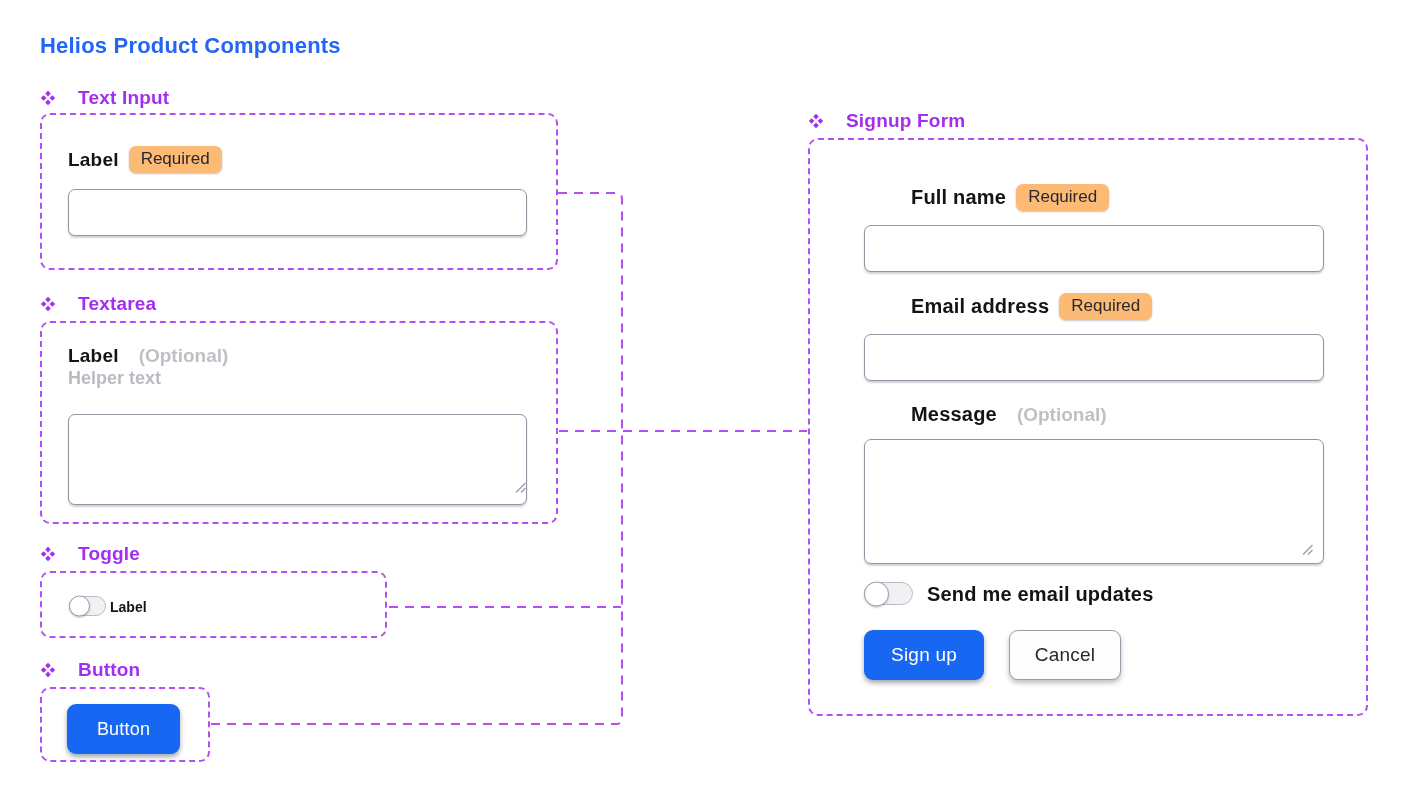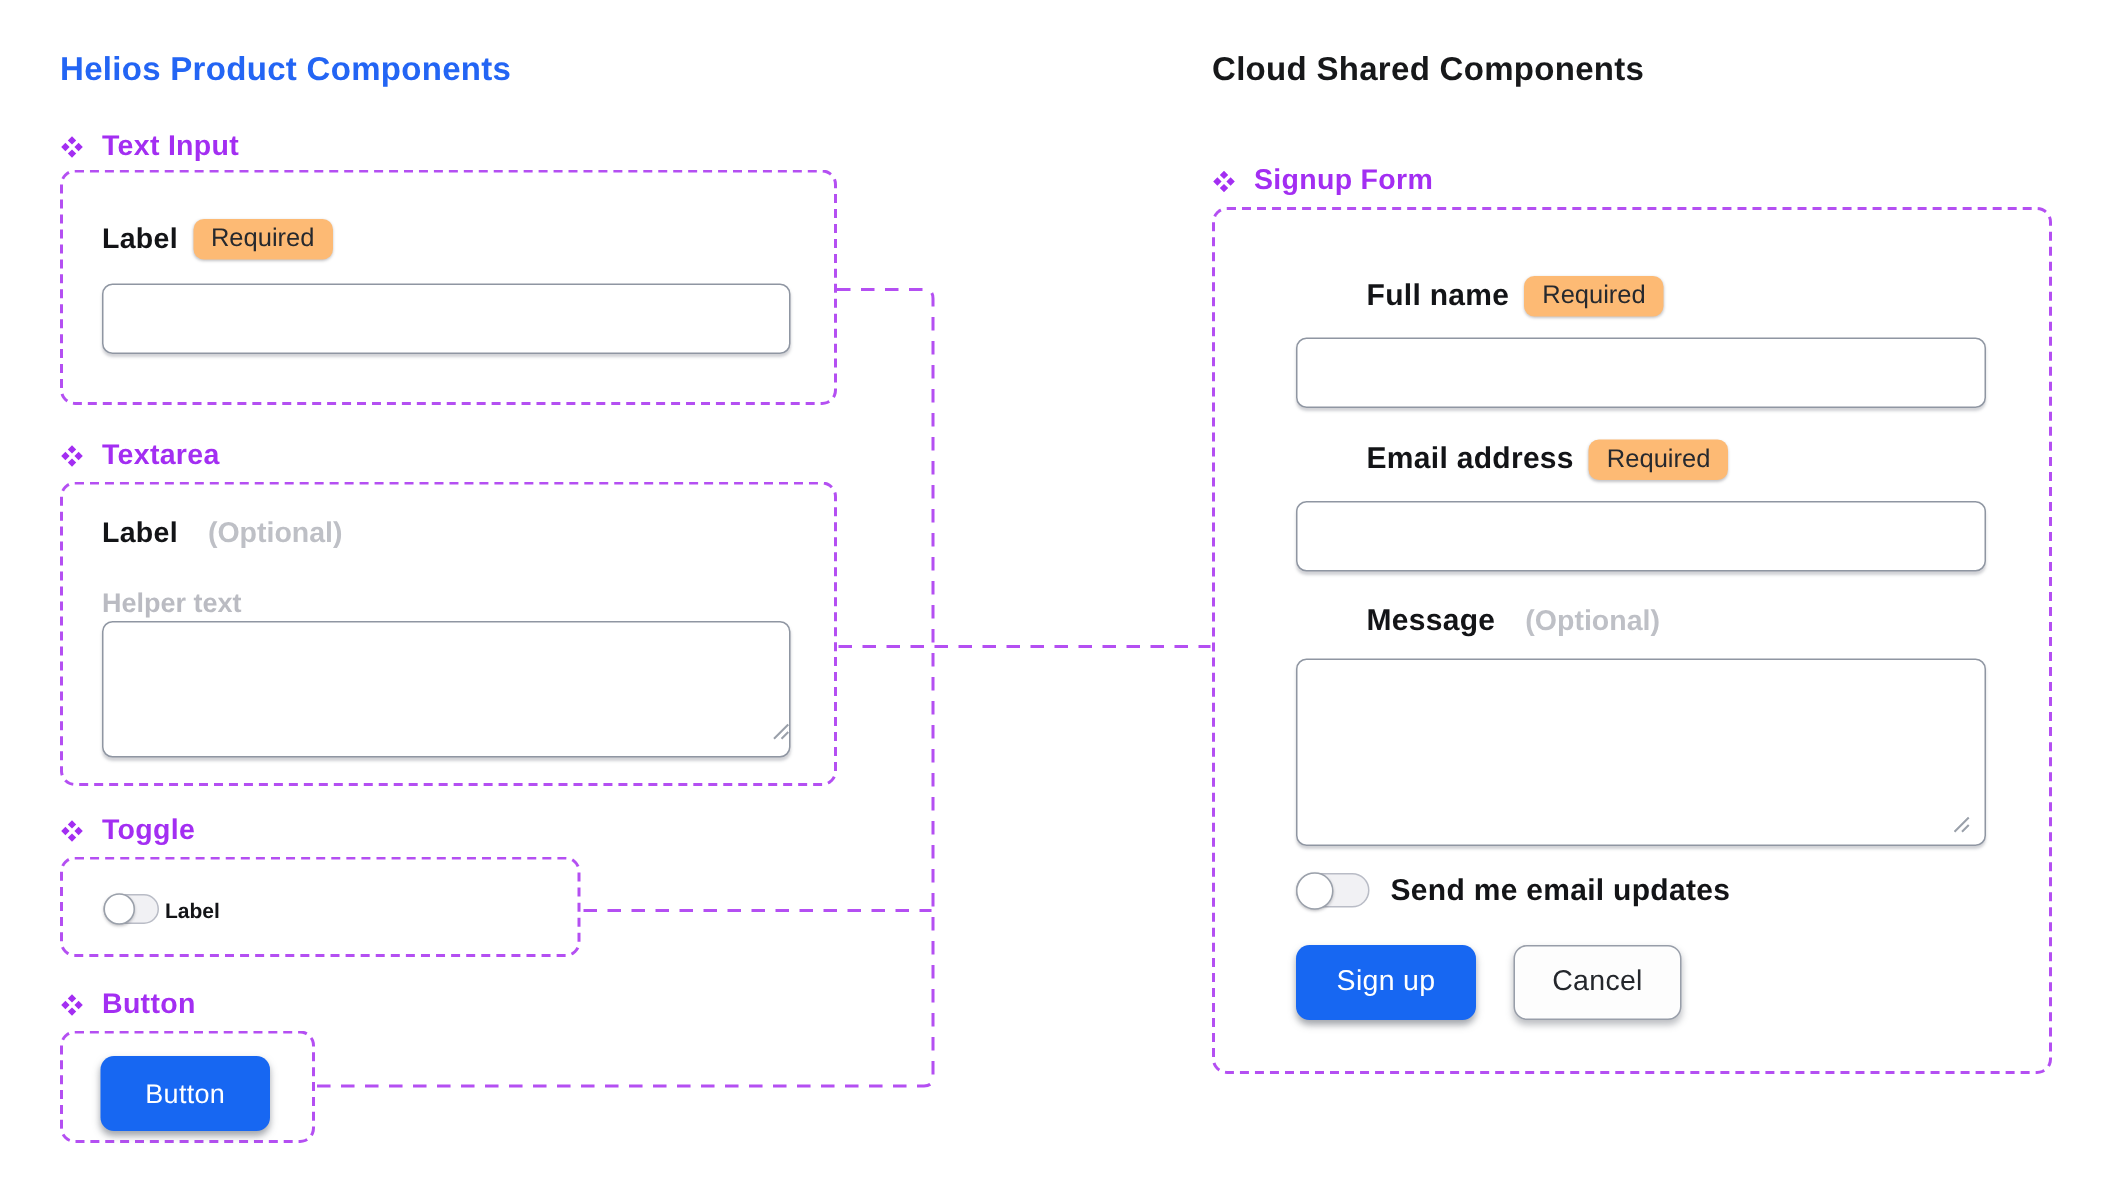--- a/index.html
+++ b/index.html
@@ -9,21 +9,21 @@
     background: #ffffff; overflow: hidden;
     font-family: "Liberation Sans", sans-serif;
   }
   .abs { position: absolute; }
 
   .page-title { font-size: 22px; font-weight: bold; letter-spacing: .2px; }
   .title-blue { color: #2365f4; }
   .title-dark { color: #17181a; }
 
   .comp-header {
-    display: flex; align-items: center; gap: 12px;
+    display: flex; align-items: center; gap: 22px;
     color: #a32ef2; font-weight: bold; font-size: 19px; letter-spacing: .2px;
   }
   .comp-icon { width: 16px; height: 16px; color: #a32ef2; flex: 0 0 auto; }
 
   .comp-box {
     border: 2px dashed #b44ff2; border-radius: 10px; background: transparent;
   }
 
   .connector-svg { position: absolute; left: 0; top: 0; pointer-events: none; }
 
@@ -108,21 +108,21 @@
     <svg class="comp-icon" viewBox="0 0 16 16">
       <path fill="currentColor" d="M8 .8 10.8 3.6 8 6.4 5.2 3.6Z M12.4 5.2 15.2 8 12.4 10.8 9.6 8Z M8 9.6 10.8 12.4 8 15.2 5.2 12.4Z M3.6 5.2 6.4 8 3.6 10.8 .8 8Z"></path>
     </svg>
     <span>Textarea</span>
   </div>
   <div class="abs comp-box" style="left:40px; top:321px; width:518px; height:203px;">
     <div class="label-row" style="position:absolute; left:26px; top:22px;">
       <span class="field-label">Label</span>
       <span class="optional">(Optional)</span>
     </div>
-    <div class="helper-text" style="position:absolute; left:26px; top:69px;">Helper text</div>
+    <div class="helper-text" style="position:absolute; left:26px; top:45px;">Helper text</div>
     <textarea class="ui-textarea" style="position: absolute; left: 26px; top: 91px; width: 459px; height: 91px;"></textarea>
     <span class="resize-handle" style="right:29px; bottom:28px;">
       <svg width="13" height="13" viewBox="0 0 13 13">
         <path d="M11.5 2 2 11.5 M11.5 7 7 11.5" stroke="#9aa0aa" stroke-width="1.4" fill="none"></path>
       </svg>
     </span>
   </div>
 
   <div class="abs comp-header" style="left:40px; top:543px;">
     <svg class="comp-icon" viewBox="0 0 16 16">
@@ -140,21 +140,20 @@
   <div class="abs comp-header" style="left:40px; top:659px;">
     <svg class="comp-icon" viewBox="0 0 16 16">
       <path fill="currentColor" d="M8 .8 10.8 3.6 8 6.4 5.2 3.6Z M12.4 5.2 15.2 8 12.4 10.8 9.6 8Z M8 9.6 10.8 12.4 8 15.2 5.2 12.4Z M3.6 5.2 6.4 8 3.6 10.8 .8 8Z"></path>
     </svg>
     <span>Button</span>
   </div>
   <div class="abs comp-box" style="left:40px; top:687px; width:170px; height:75px;">
     <button class="btn btn-primary" style="position:absolute; left:25px; top:15px; width:113px; height:50px; font-size:18px;">Button</button>
   </div>
 
-  <div class="abs page-title title-dark" style="left:808px; top:33px;">Cloud Shared Components</div>
 
   <div class="abs comp-header" style="left:808px; top:110px;">
     <svg class="comp-icon" viewBox="0 0 16 16">
       <path fill="currentColor" d="M8 .8 10.8 3.6 8 6.4 5.2 3.6Z M12.4 5.2 15.2 8 12.4 10.8 9.6 8Z M8 9.6 10.8 12.4 8 15.2 5.2 12.4Z M3.6 5.2 6.4 8 3.6 10.8 .8 8Z"></path>
     </svg>
     <span>Signup Form</span>
   </div>
   <div class="abs comp-box" style="left:808px; top:138px; width:560px; height:578px;">
 
     <div class="label-row" style="position:absolute; left:54px; top:44px;">

